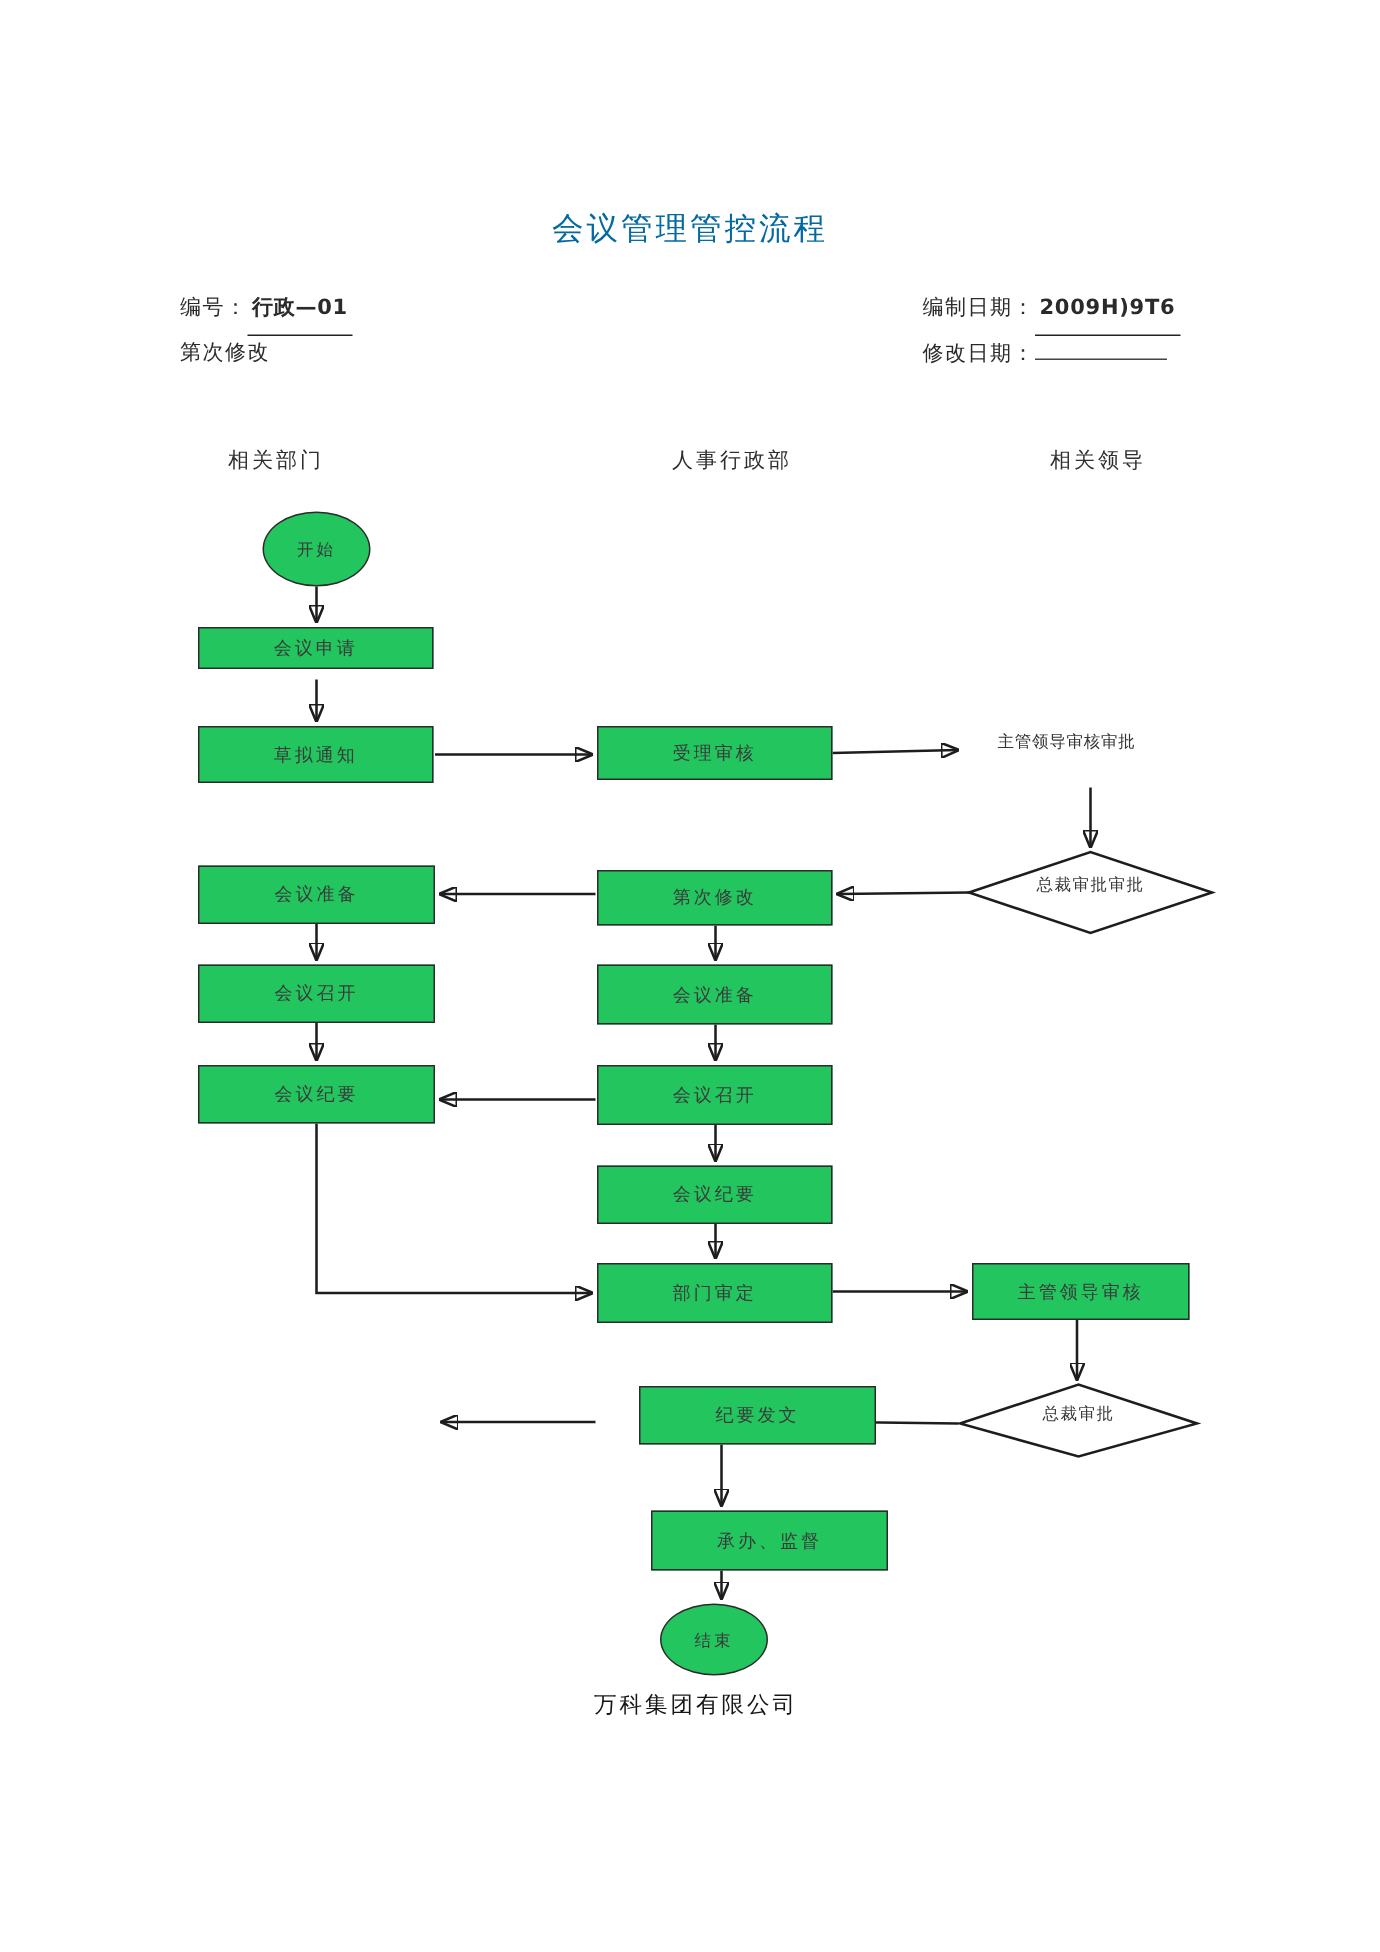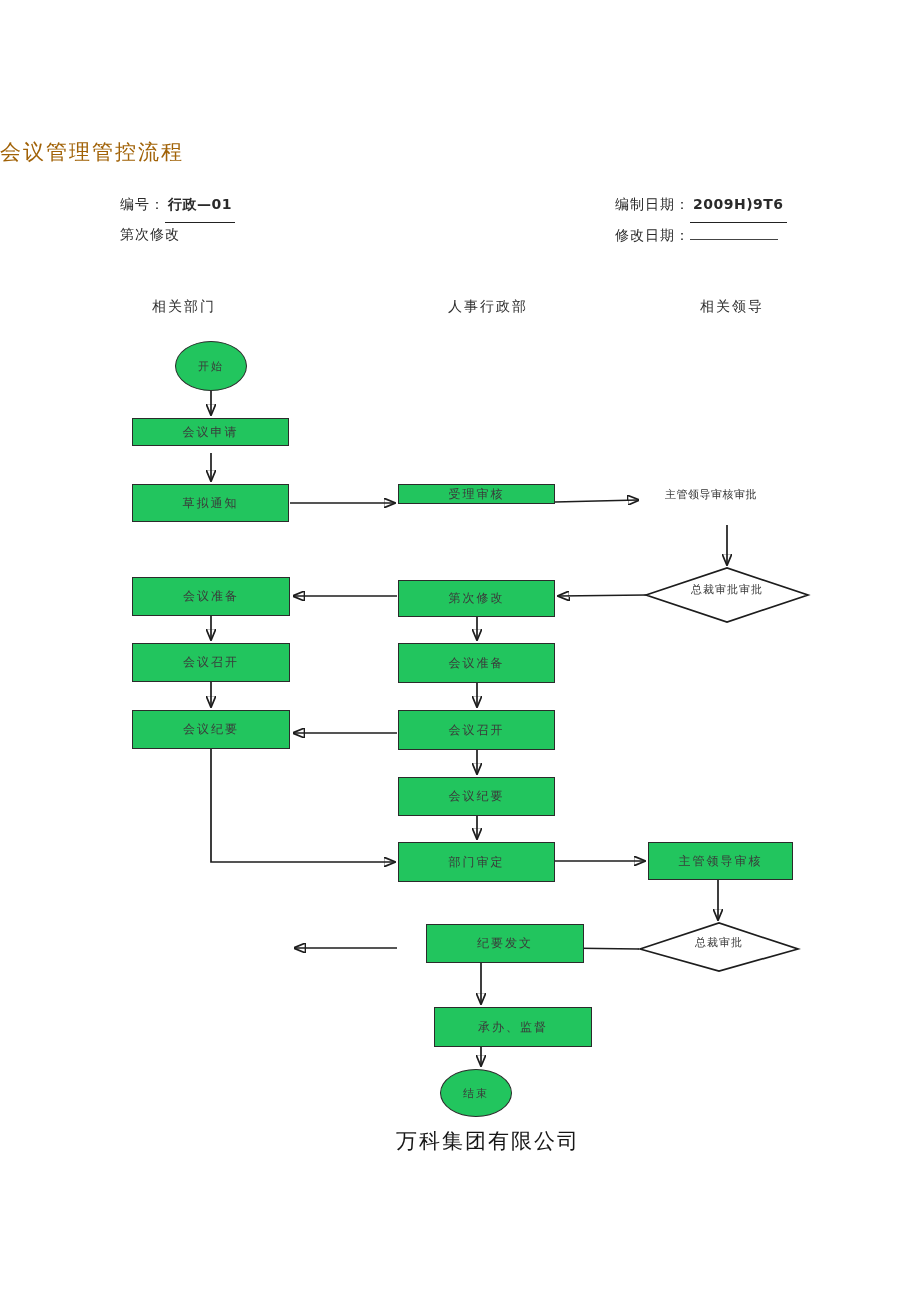--- a/index.html
+++ b/index.html
@@ -7,23 +7,23 @@
     position:relative;
     width:920px;height:1301px;
     background:#ffffff;
     font-family:"DejaVu Serif","Liberation Serif",serif;
     color:#222;
     overflow:hidden;
   }
   .abs{position:absolute;}
   .doc-title{
     left:0;top:138px;width:920px;
-    text-align:left;
+    text-align:center;
     font-size:21px;letter-spacing:2px;
-    color:#a16207;
+    color:#0369a1;
   }
   .meta{font-size:14px;letter-spacing:1px;color:#2a2a2a;white-space:nowrap;}
   .meta .val{
     font-family:"DejaVu Sans","Liberation Sans",sans-serif;
     font-weight:bold;font-size:14px;letter-spacing:0.5px;
     border-bottom:1.5px solid #222;
     padding:0 3px 10px 3px;
   }
   .blank-line{
     display:inline-block;width:88px;height:12px;
@@ -49,21 +49,21 @@
   }
   .free-label{
     position:absolute;
     font-size:11px;letter-spacing:0.5px;color:#333;white-space:nowrap;
   }
   svg.wires{position:absolute;left:0;top:0;width:920px;height:1301px;}
   svg.wires line, svg.wires path{stroke:#1d1d1d;stroke-width:1.7;fill:none;}
   svg.wires polygon.diamond{fill:#ffffff;stroke:#1d1d1d;stroke-width:1.7;}
   .footer-company{
     left:396px;top:1127px;
-    font-size:21px;letter-spacing:2px;color:#161616;white-space:nowrap;
+    font-size:15px;letter-spacing:2px;color:#161616;white-space:nowrap;
   }
 </style>
 </head>
 <body>
 
 <div class="page">
 
   <div class="abs doc-title">会议管理管控流程</div>
 
   <div class="abs meta" style="left:120px;top:196px;">
@@ -151,21 +151,21 @@
   <div class="node" style="left:132px;top:577px;width:158px;height:39px;">
     <span>会议准备</span>
   </div>
   <div class="node" style="left:132px;top:643px;width:158px;height:39px;">
     <span>会议召开</span>
   </div>
   <div class="node" style="left:132px;top:710px;width:158px;height:39px;">
     <span>会议纪要</span>
   </div>
 
-  <div class="node" style="left:398px;top:484px;width:157px;height:20px;">
+  <div class="node" style="left:398px;top:484px;width:157px;height:36px;">
     <span>受理审核</span>
   </div>
   <div class="node" style="left:398px;top:580px;width:157px;height:37px;">
     <span>第次修改</span>
   </div>
   <div class="node" style="left:398px;top:643px;width:157px;height:40px;">
     <span>会议准备</span>
   </div>
   <div class="node" style="left:398px;top:710px;width:157px;height:40px;">
     <span>会议召开</span>

